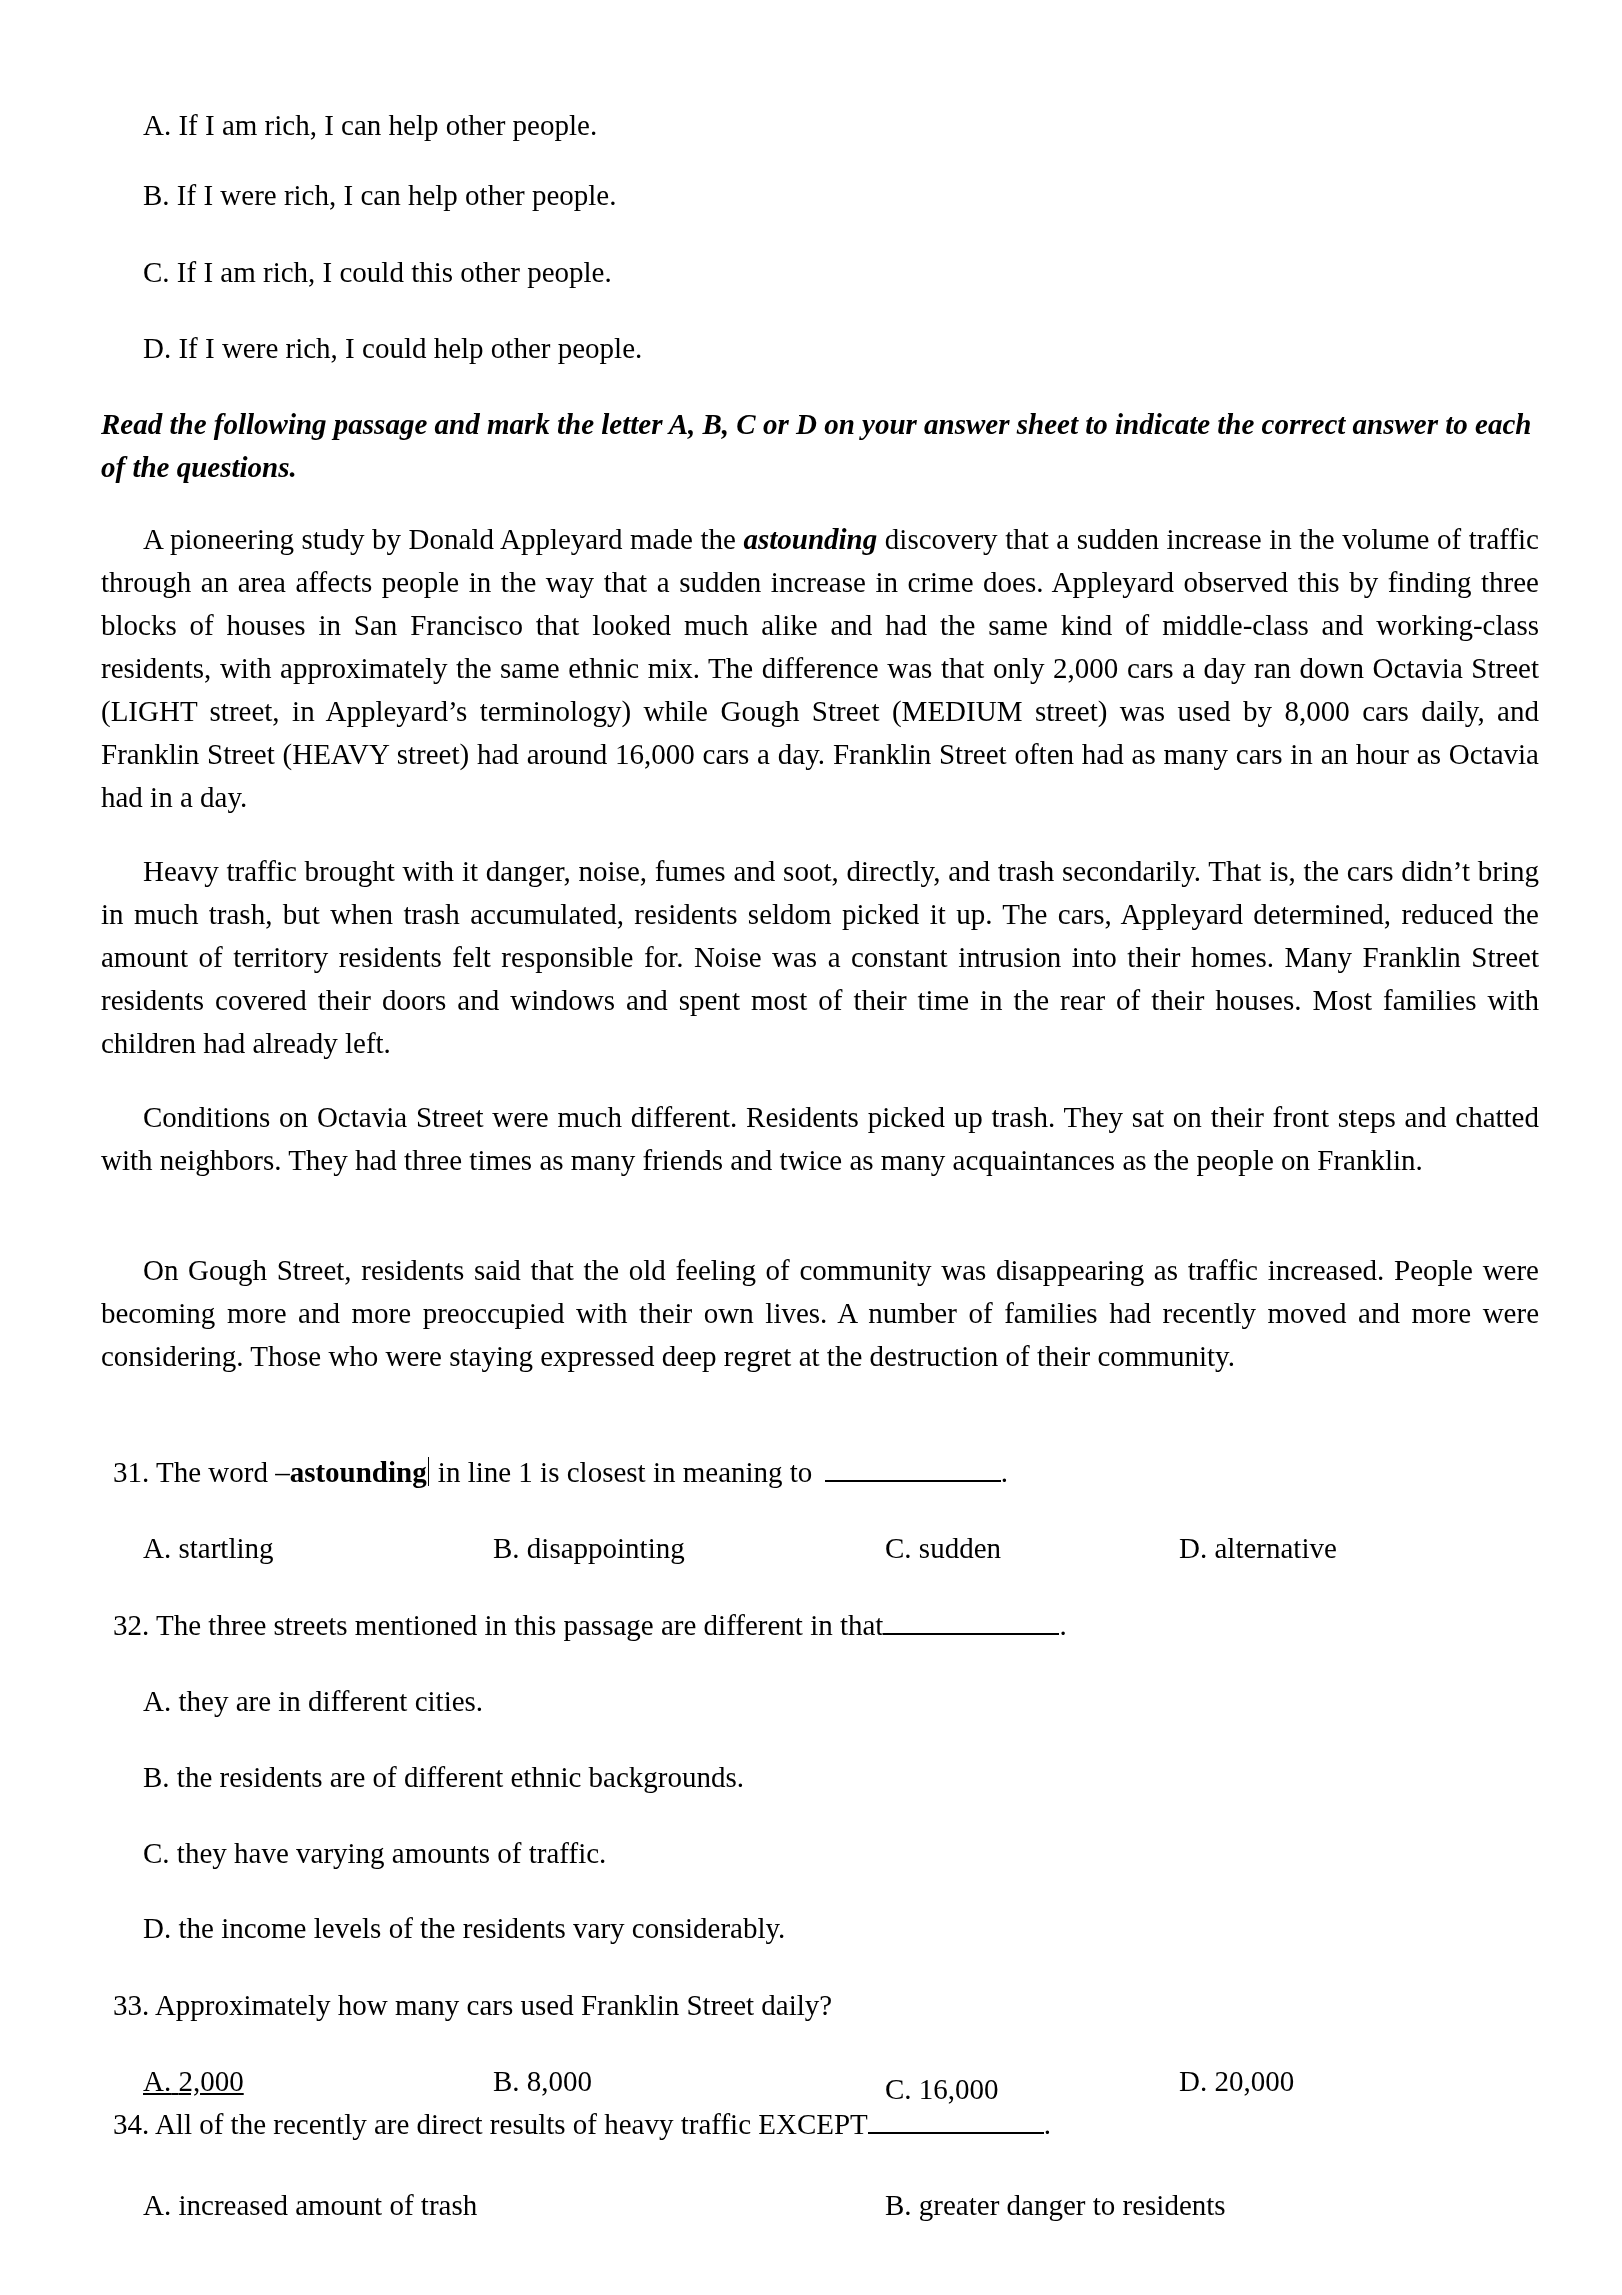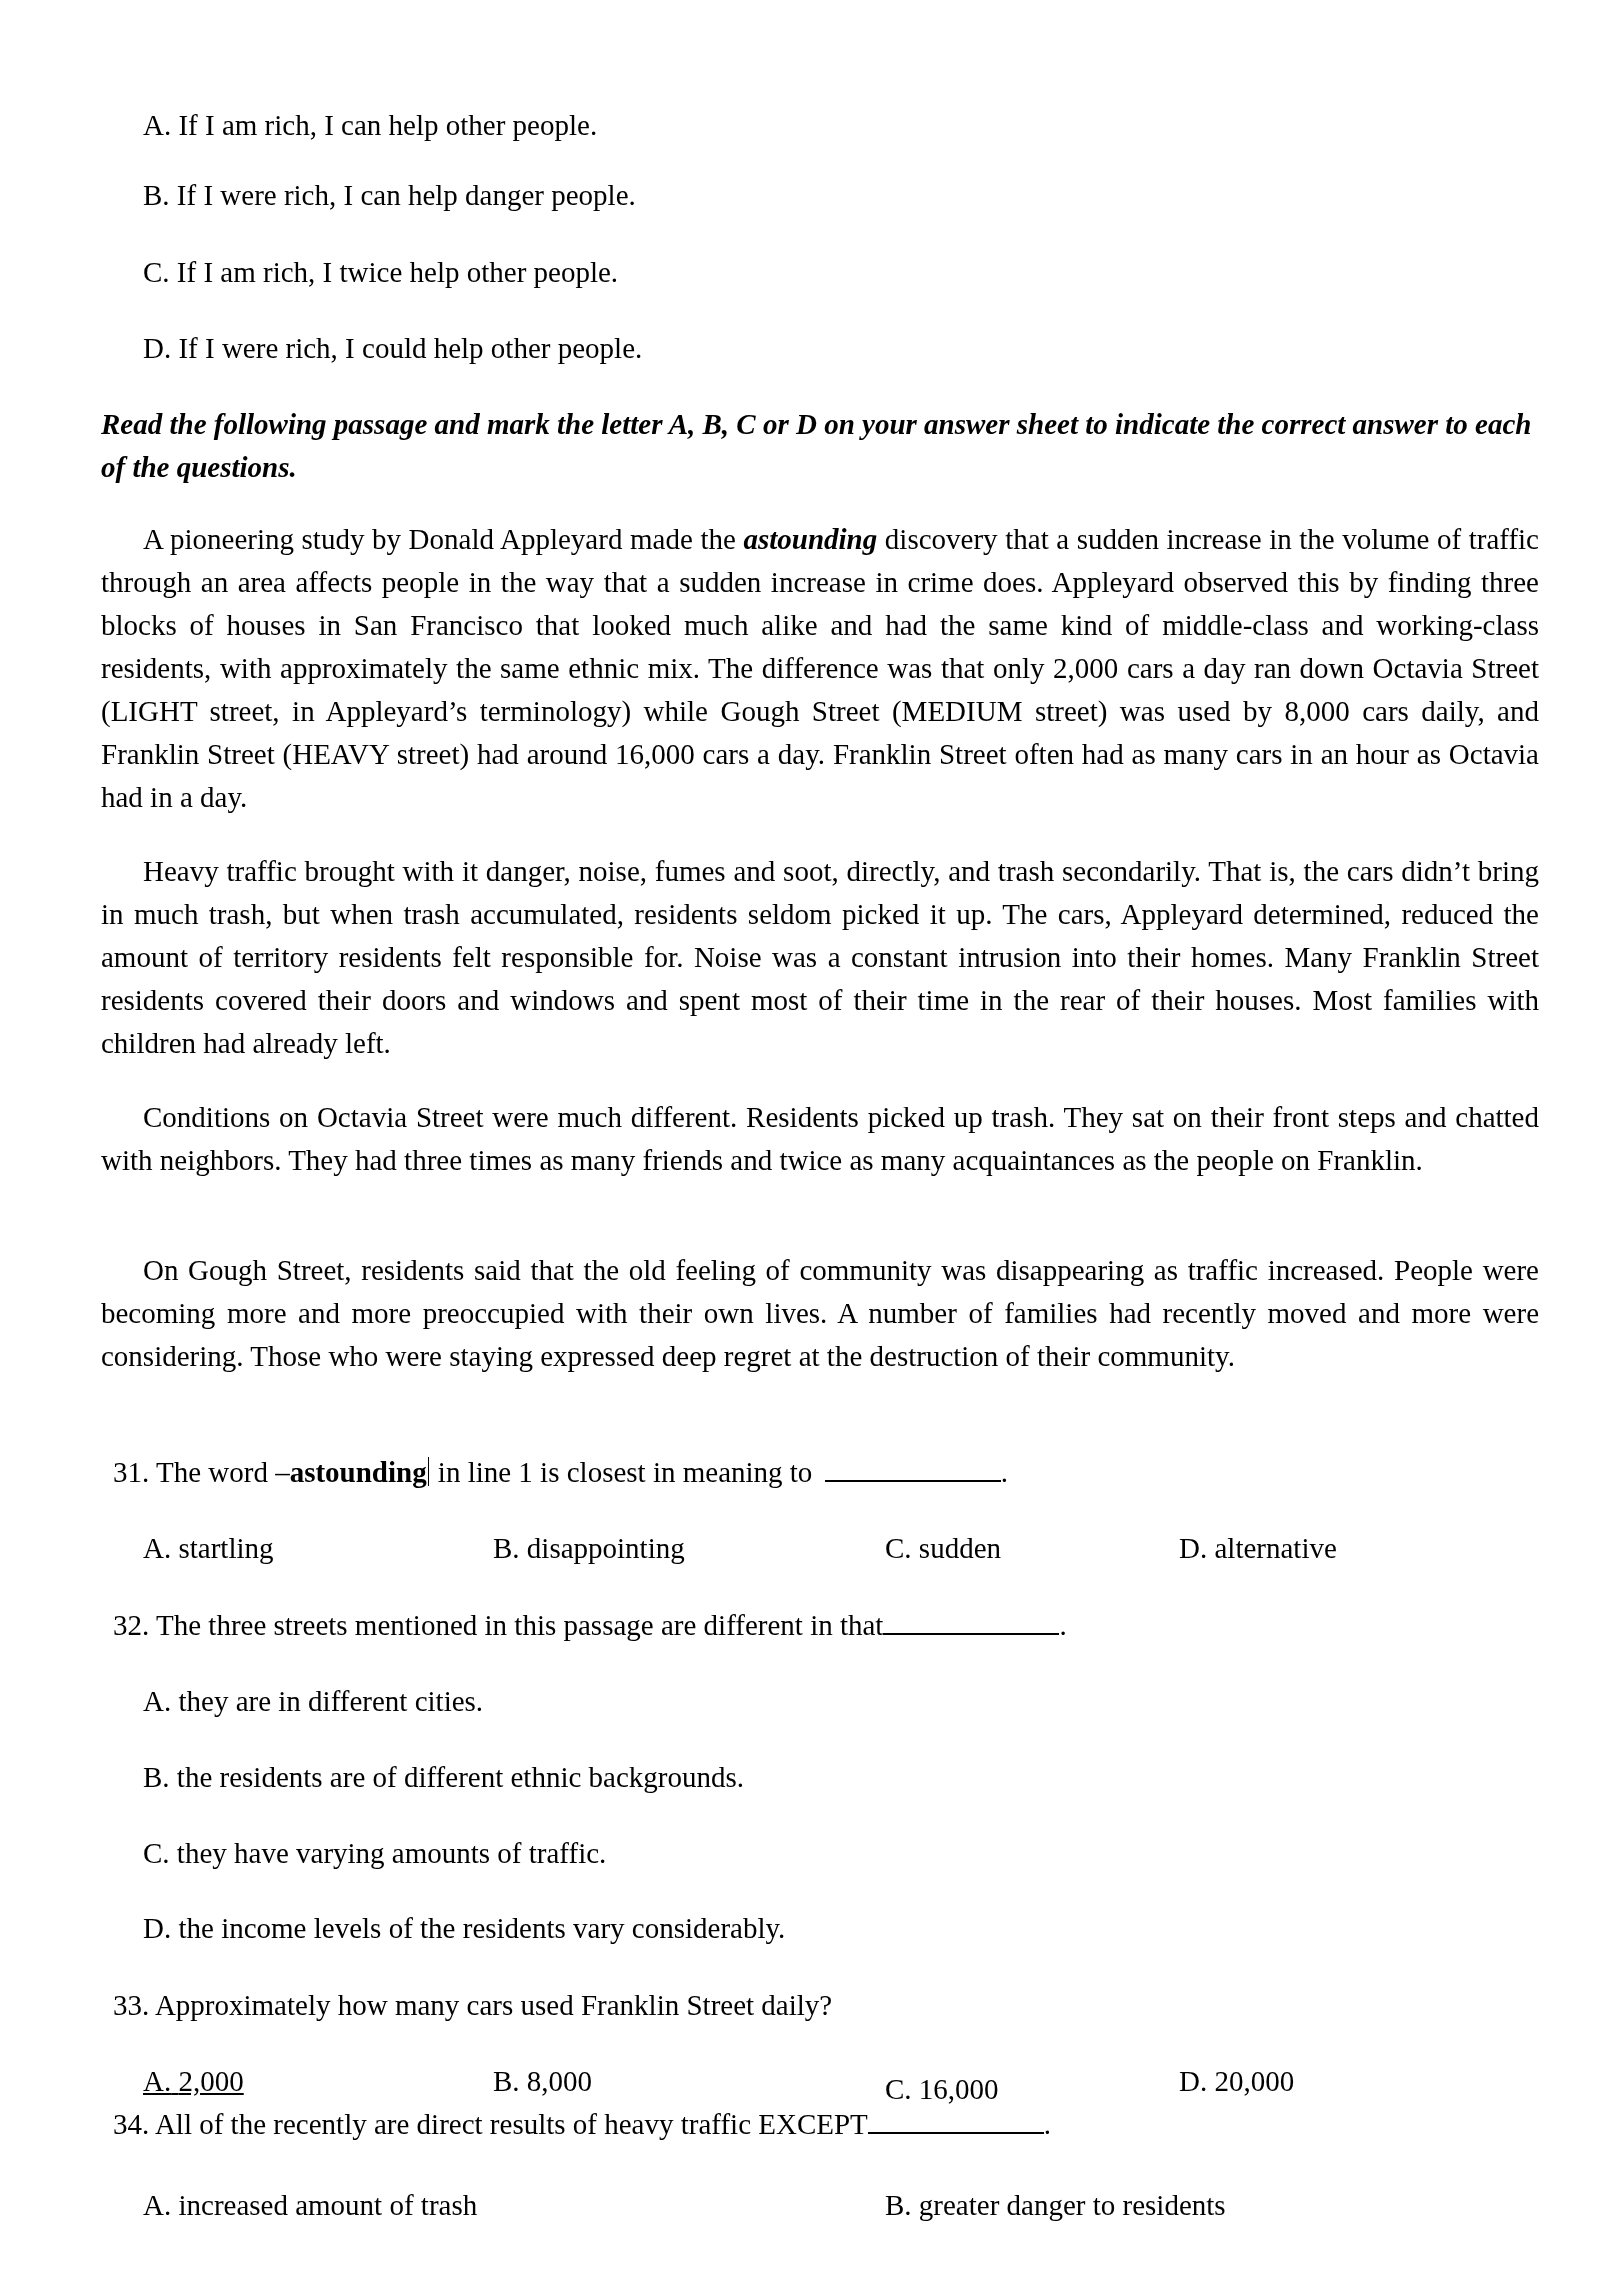--- a/index.html
+++ b/index.html
@@ -59,25 +59,25 @@
 <body>
 
 <div class="page">
 
   <div class="abs opt" style="top:104px;">
     <span>A.</span>
     <span>If I am rich, I can help other people.</span>
   </div>
   <div class="abs opt" style="top:174px;">
     <span>B.</span>
-    <span>If I were rich, I can help danger people.</span>
+    <span>If I were rich, I can help other people.</span>
   </div>
   <div class="abs opt" style="top:251px;">
     <span>C.</span>
-    <span>If I am rich, I twice help other people.</span>
+    <span>If I am rich, I could this other people.</span>
   </div>
   <div class="abs opt" style="top:327px;">
     <span>D.</span>
     <span>If I were rich, I could help other people.</span>
   </div>
 
   <div class="instr" style="top:403px;">Read the following passage and mark the letter A, B, C or D on your answer sheet to indicate the correct answer to each of the questions.</div>
 
   <div class="para" style="top:518px;">
     <span>A pioneering study by Donald Appleyard made the </span><span class="ital">astounding</span><span> discovery that a sudden increase in the volume of traffic through an area affects people in the way that a sudden increase in crime does. Appleyard observed this by finding three blocks of houses in San Francisco that looked much alike and had the same kind of middle-class and working-class residents, with approximately the same ethnic mix. The difference was that only 2,000 cars a day ran down Octavia Street (LIGHT street, in Appleyard’s terminology) while Gough Street (MEDIUM street) was used by 8,000 cars daily, and Franklin Street (HEAVY street) had around 16,000 cars a day. Franklin Street often had as many cars in an hour as Octavia had in a day.</span>

